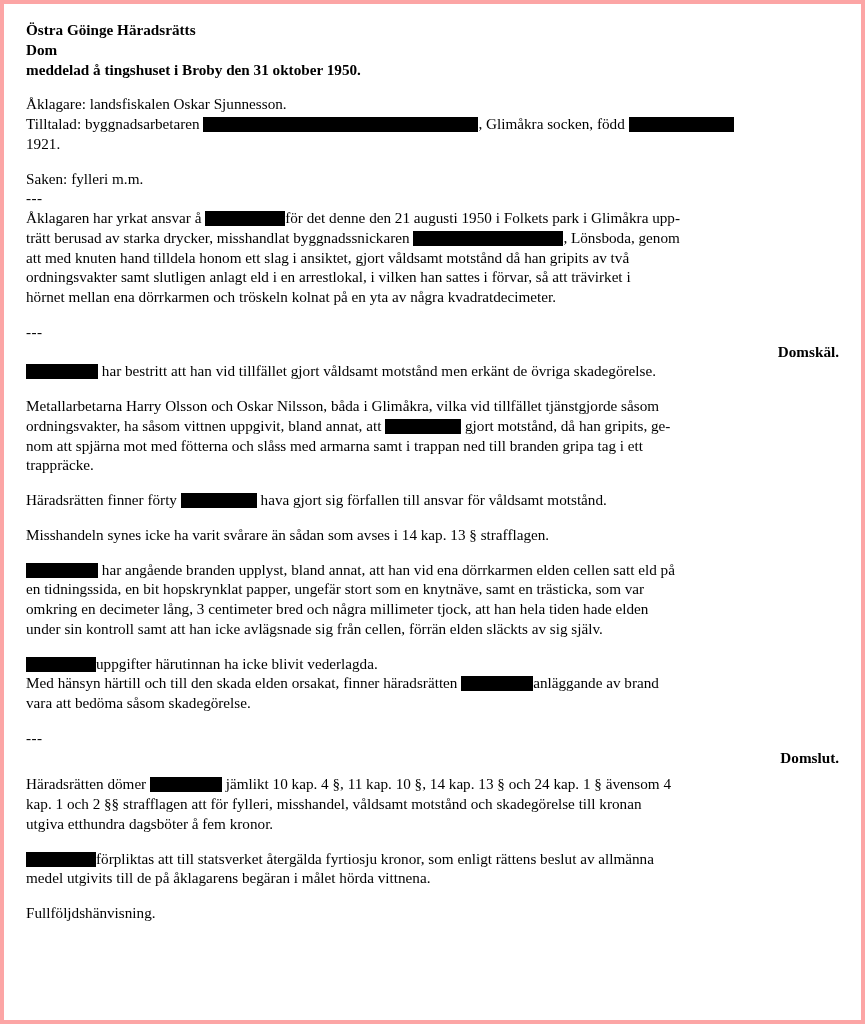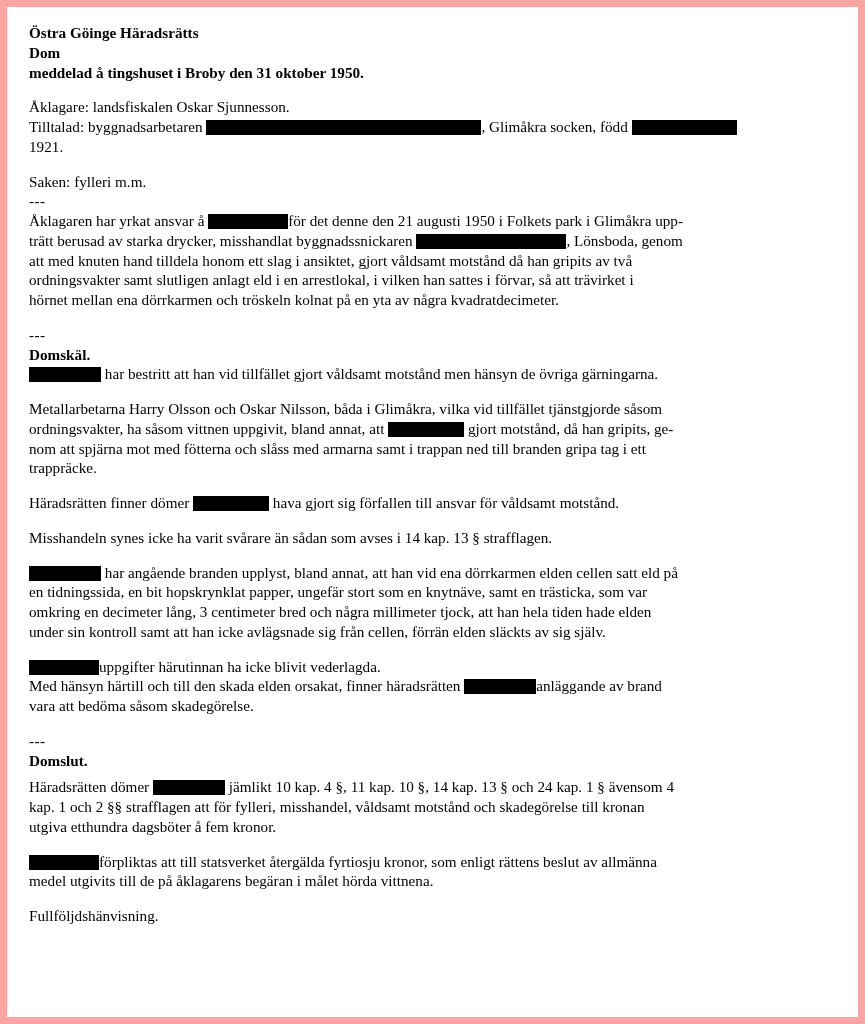--- a/index.html
+++ b/index.html
@@ -12,21 +12,21 @@
     height: 1024px;
     font-family: "Liberation Serif", "DejaVu Serif", serif;
     color: #000000;
   }
   .page {
     position: relative;
     width: 865px;
     height: 1024px;
     box-sizing: border-box;
     background: #ffffff;
-    border: 7px solid #fca5a5;
+    border: 4px solid #fca5a5;
   }
   .sheet {
     position: absolute;
     left: 8px;
     top: 8px;
     right: 8px;
     bottom: 8px;
     background: #ffffff;
     padding: 8px 14px 8px 14px;
     box-sizing: border-box;
@@ -53,20 +53,21 @@
   }
   .gap-sm {
     height: 7px;
   }
   .dash {
     margin: 0;
     letter-spacing: 0.5px;
   }
   .bold {
     font-weight: bold;
+    text-align: right;
   }
   
   .redact {
     display: inline-block;
     background: #000000;
     vertical-align: middle;
     position: relative;
     top: -1px;
     height: 15px;
     border-radius: 0;
@@ -106,32 +107,32 @@
       <p class="para"><span>Åklagaren har yrkat ansvar å</span> <span class="redact r-w80"></span><span>för det denne den 21 augusti 1950 i Folkets park i Glimåkra upp-</span></p>
       <p class="para"><span>trätt berusad av starka drycker, misshandlat byggnadssnickaren</span> <span class="redact r-w150"></span><span>, Lönsboda, genom</span></p>
       <p class="para">att med knuten hand tilldela honom ett slag i ansiktet, gjort våldsamt motstånd då han gripits av två</p>
       <p class="para">ordningsvakter samt slutligen anlagt eld i en arrestlokal, i vilken han sattes i förvar, så att trävirket i</p>
       <p class="para">hörnet mellan ena dörrkarmen och tröskeln kolnat på en yta av några kvadratdecimeter.</p>
 
       <div class="gap"></div>
 
       <p class="para dash">---</p>
       <p class="para bold">Domskäl.</p>
-      <p class="para"><span class="redact r-w72"></span> <span>har bestritt att han vid tillfället gjort våldsamt motstånd men hänsyn de övriga gärningarna.</span></p>
+      <p class="para"><span class="redact r-w72"></span> <span>har bestritt att han vid tillfället gjort våldsamt motstånd men erkänt de övriga skadegörelse.</span></p>
 
       <div class="gap"></div>
 
       <p class="para">Metallarbetarna Harry Olsson och Oskar Nilsson, båda i Glimåkra, vilka vid tillfället tjänstgjorde såsom</p>
       <p class="para"><span>ordningsvakter, ha såsom vittnen uppgivit, bland annat, att</span> <span class="redact r-w76"></span> <span>gjort motstånd, då han gripits, ge-</span></p>
       <p class="para">nom att spjärna mot med fötterna och slåss med armarna samt i trappan ned till branden gripa tag i ett</p>
       <p class="para">trappräcke.</p>
 
       <div class="gap"></div>
 
-      <p class="para"><span>Häradsrätten finner dömer</span> <span class="redact r-w76"></span> <span>hava gjort sig förfallen till ansvar för våldsamt motstånd.</span></p>
+      <p class="para"><span>Häradsrätten finner förty</span> <span class="redact r-w76"></span> <span>hava gjort sig förfallen till ansvar för våldsamt motstånd.</span></p>
 
       <div class="gap"></div>
 
       <p class="para">Misshandeln synes icke ha varit svårare än sådan som avses i 14 kap. 13 § strafflagen.</p>
 
       <div class="gap"></div>
 
       <p class="para"><span class="redact r-w72"></span> <span>har angående branden upplyst, bland annat, att han vid ena dörrkarmen elden cellen satt eld på</span></p>
       <p class="para">en tidningssida, en bit hopskrynklat papper, ungefär stort som en knytnäve, samt en trästicka, som var</p>
       <p class="para">omkring en decimeter lång, 3 centimeter bred och några millimeter tjock, att han hela tiden hade elden</p>

